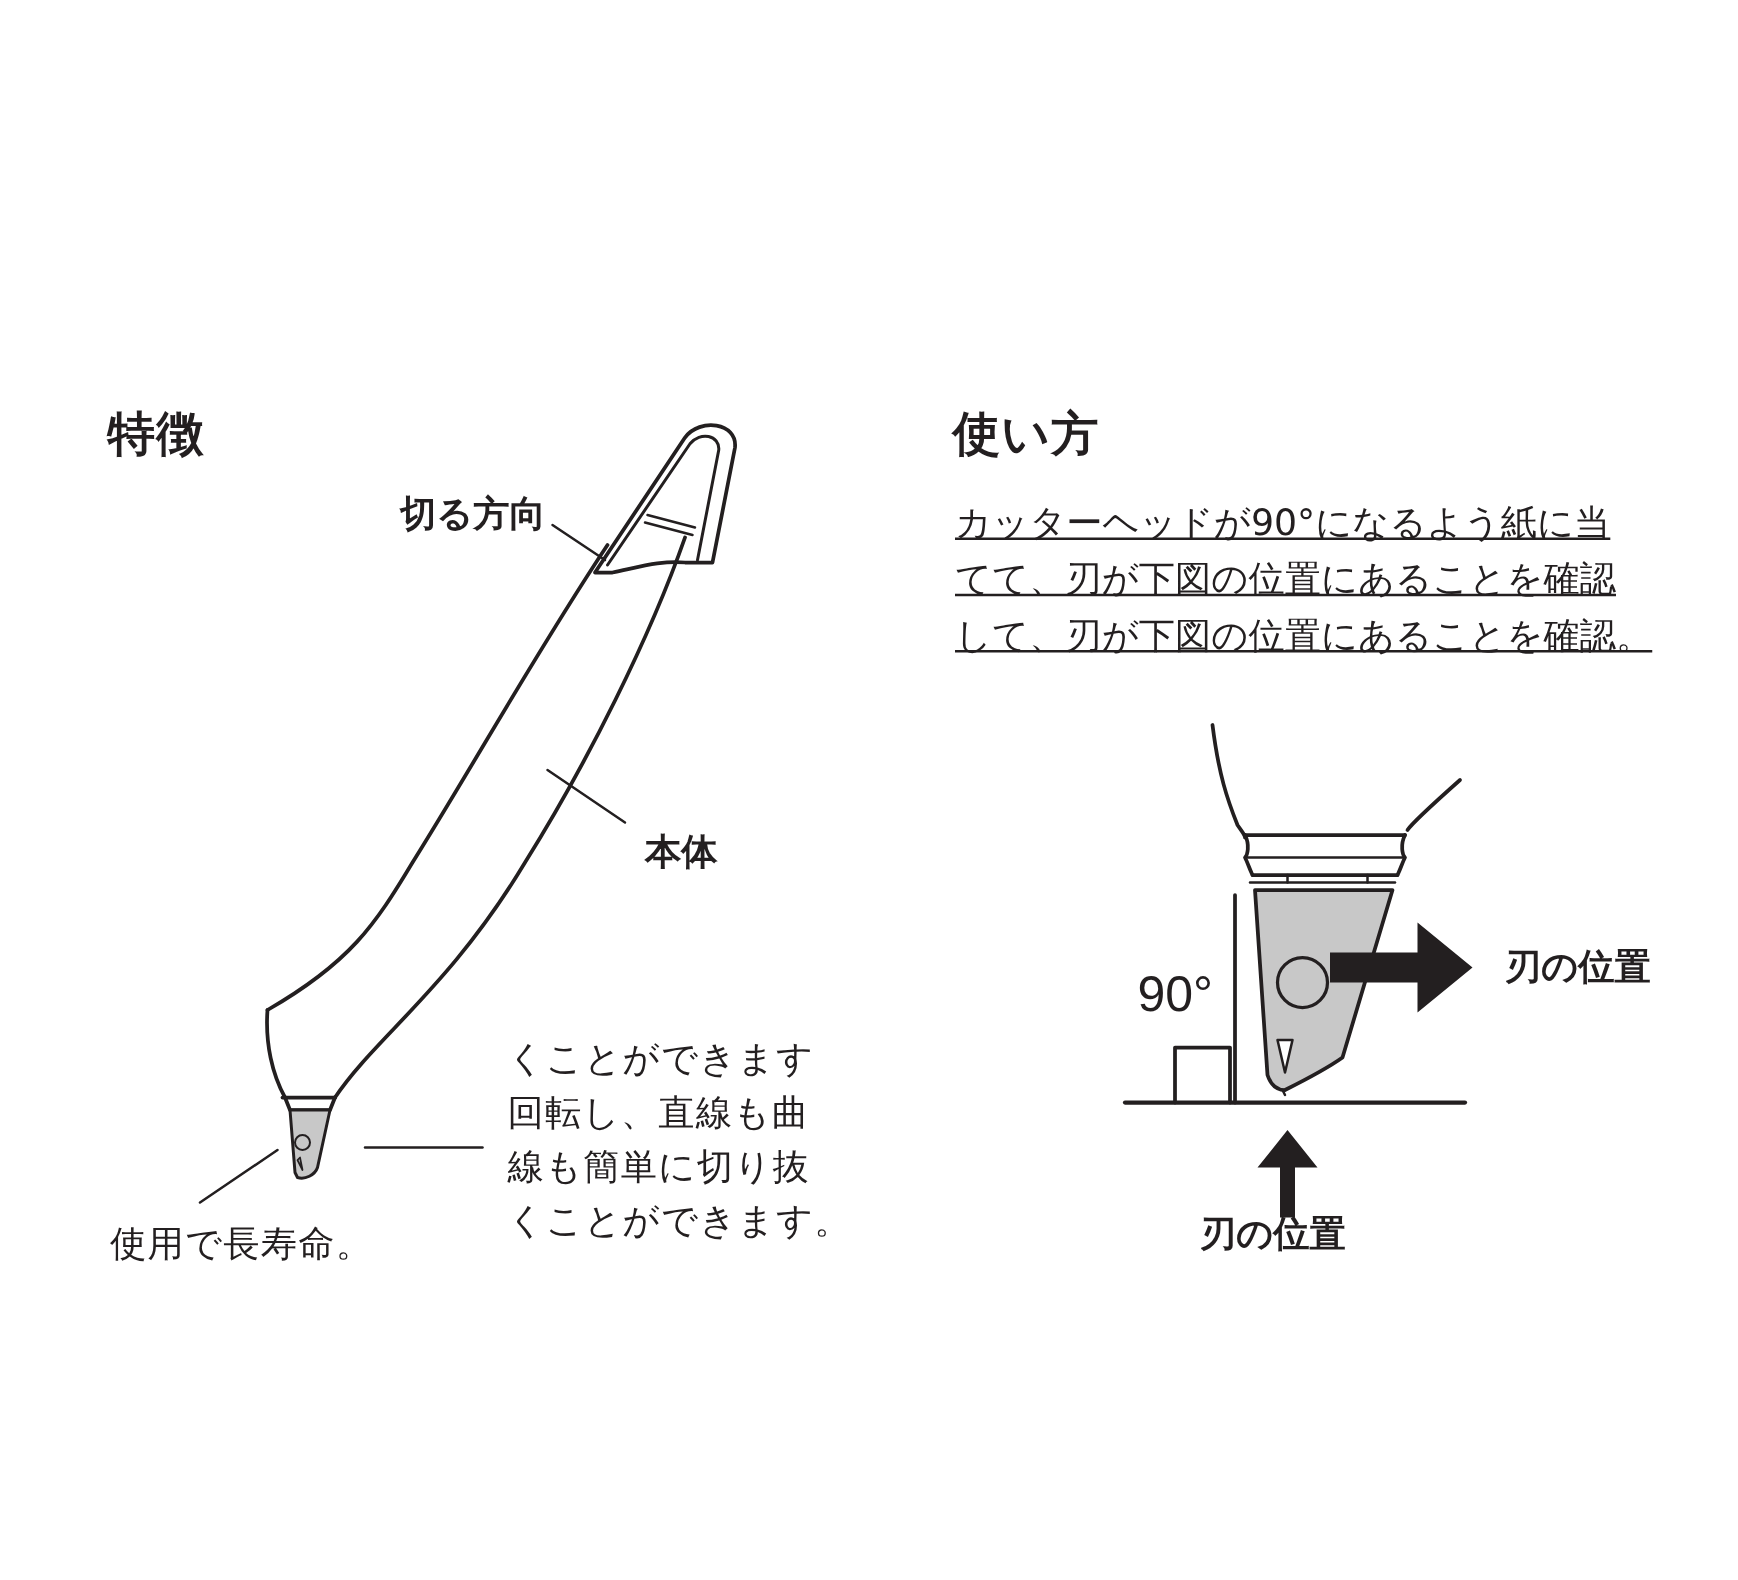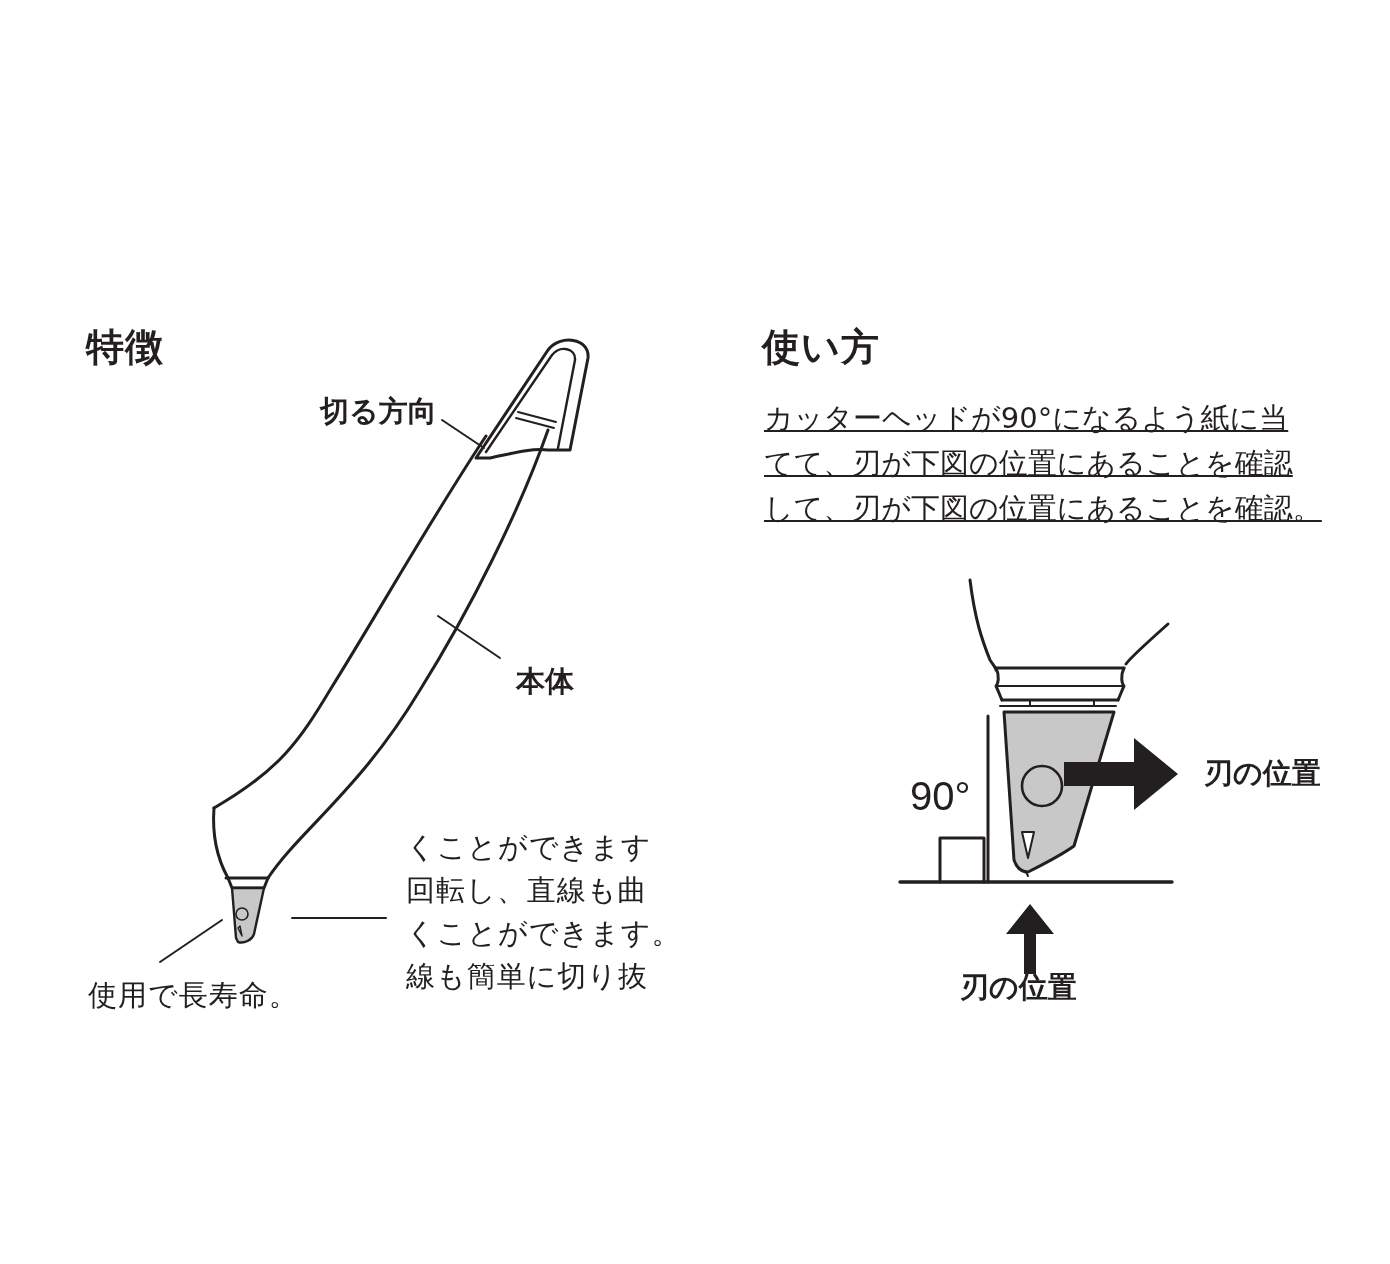--- a/index.html
+++ b/index.html
@@ -16,22 +16,22 @@
 <body>
 
 <div class="abs heading" style="left:86px; top:322px;">特徴</div>
 
 <div class="abs label-bold" style="left:320px; top:392px;">切る方向</div>
 <div class="abs label-bold" style="left:516px; top:662px;">本体</div>
 
 <div class="abs callout" style="left:406px; top:826px;">
   <div>くことができます</div>
   <div>回転し、直線も曲</div>
+  <div>線も簡単に切り抜</div>
   <div>くことができます。</div>
-  <div>線も簡単に切り抜</div>
 </div>
 
 <div class="abs callout" style="left:88px; top:974px;">
   <div>使用で長寿命。</div>
 </div>
 
 <div class="abs heading" style="left:762px; top:322px;">使い方</div>
 
 <div class="abs body-text" style="left:764px; top:396px;">
   <div>カッターヘッドが90°になるよう紙に当</div>

